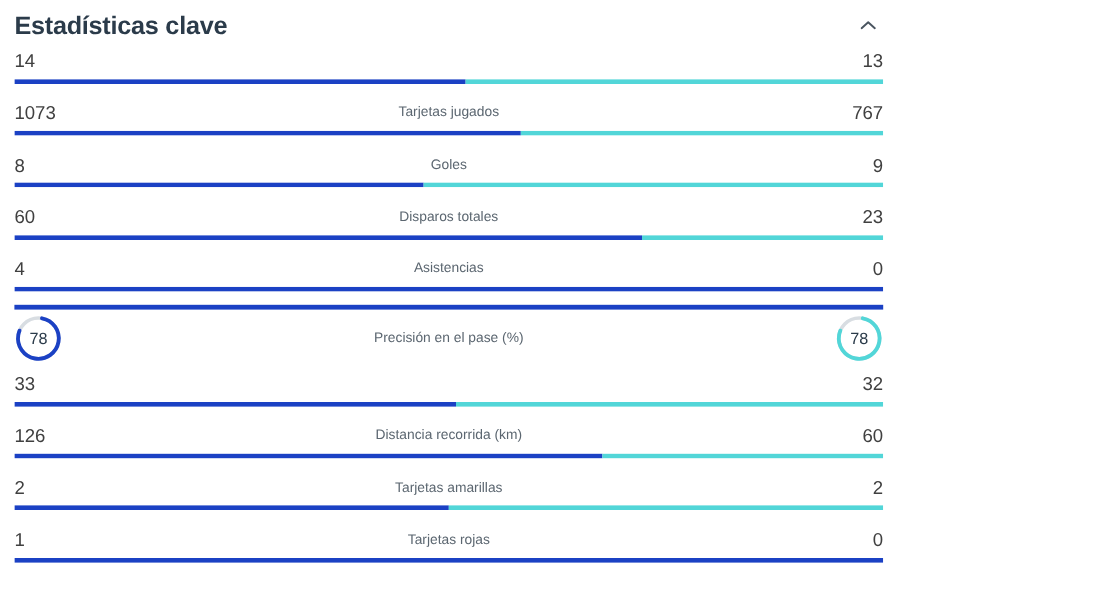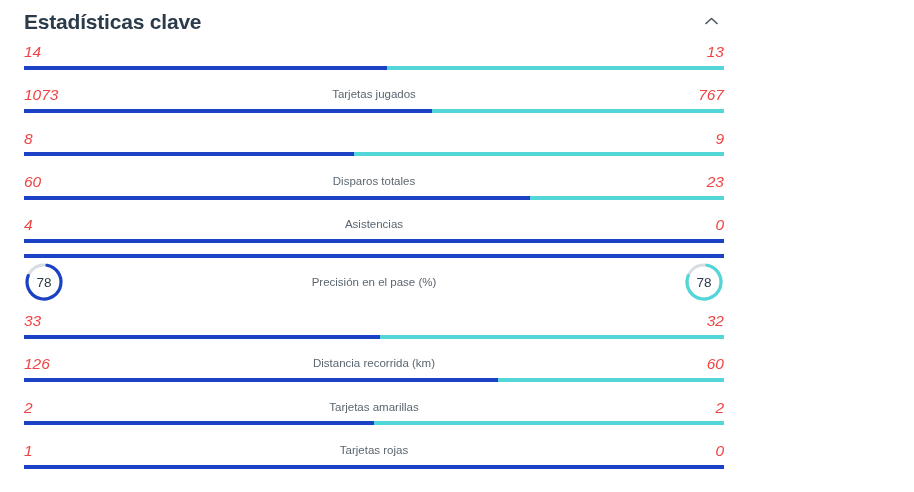--- a/index.html
+++ b/index.html
@@ -7,21 +7,21 @@
     width: 914px;
     height: 492px;
     background: #ffffff;
     font-family: "Liberation Sans", sans-serif;
     overflow: hidden;
   }
   .panel {
     width: 748px;
     height: 492px;
     background: #ffffff;
-    padding: 0 24px;
+    padding: 0 12px;
     position: relative;
   }
   
   .panel-header {
     height: 38px;
     display: flex;
     align-items: center;
     justify-content: space-between;
     padding-top: 4px;
   }
@@ -58,24 +58,23 @@
   }
   .stat-top {
     height: 28px;
     display: flex;
     align-items: center;
     justify-content: space-between;
     position: relative;
   }
   .stat-value {
     font-size: 15.5px;
-    color: #ef4444;
+    color: #404040;
     line-height: 1;
     min-width: 40px;
-    font-style: italic;
   }
   .stat-value.right { text-align: right; }
   .stat-label {
     position: absolute;
     left: 0; right: 0;
     text-align: center;
     font-size: 11.5px;
     color: #5b6670;
     line-height: 1;
   }
@@ -154,20 +153,21 @@
           <div class="stat-value right">767</div>
         </div>
         <div class="stat-bar">
           <div class="bar-left" style="width: 58.3%; background: rgb(27, 65, 196);"></div>
           <div class="bar-right" style="width: 41.7%; background: rgb(82, 214, 216);"></div>
         </div>
       </div>
       <div class="stat-row">
         <div class="stat-top">
           <div class="stat-value">8</div>
+          <div class="stat-label">Goles</div>
           <div class="stat-value right">9</div>
         </div>
         <div class="stat-bar">
           <div class="bar-left" style="width: 47.1%; background: rgb(27, 65, 196);"></div>
           <div class="bar-right" style="width: 52.9%; background: rgb(82, 214, 216);"></div>
         </div>
       </div>
       <div class="stat-row">
         <div class="stat-top">
           <div class="stat-value">60</div>

